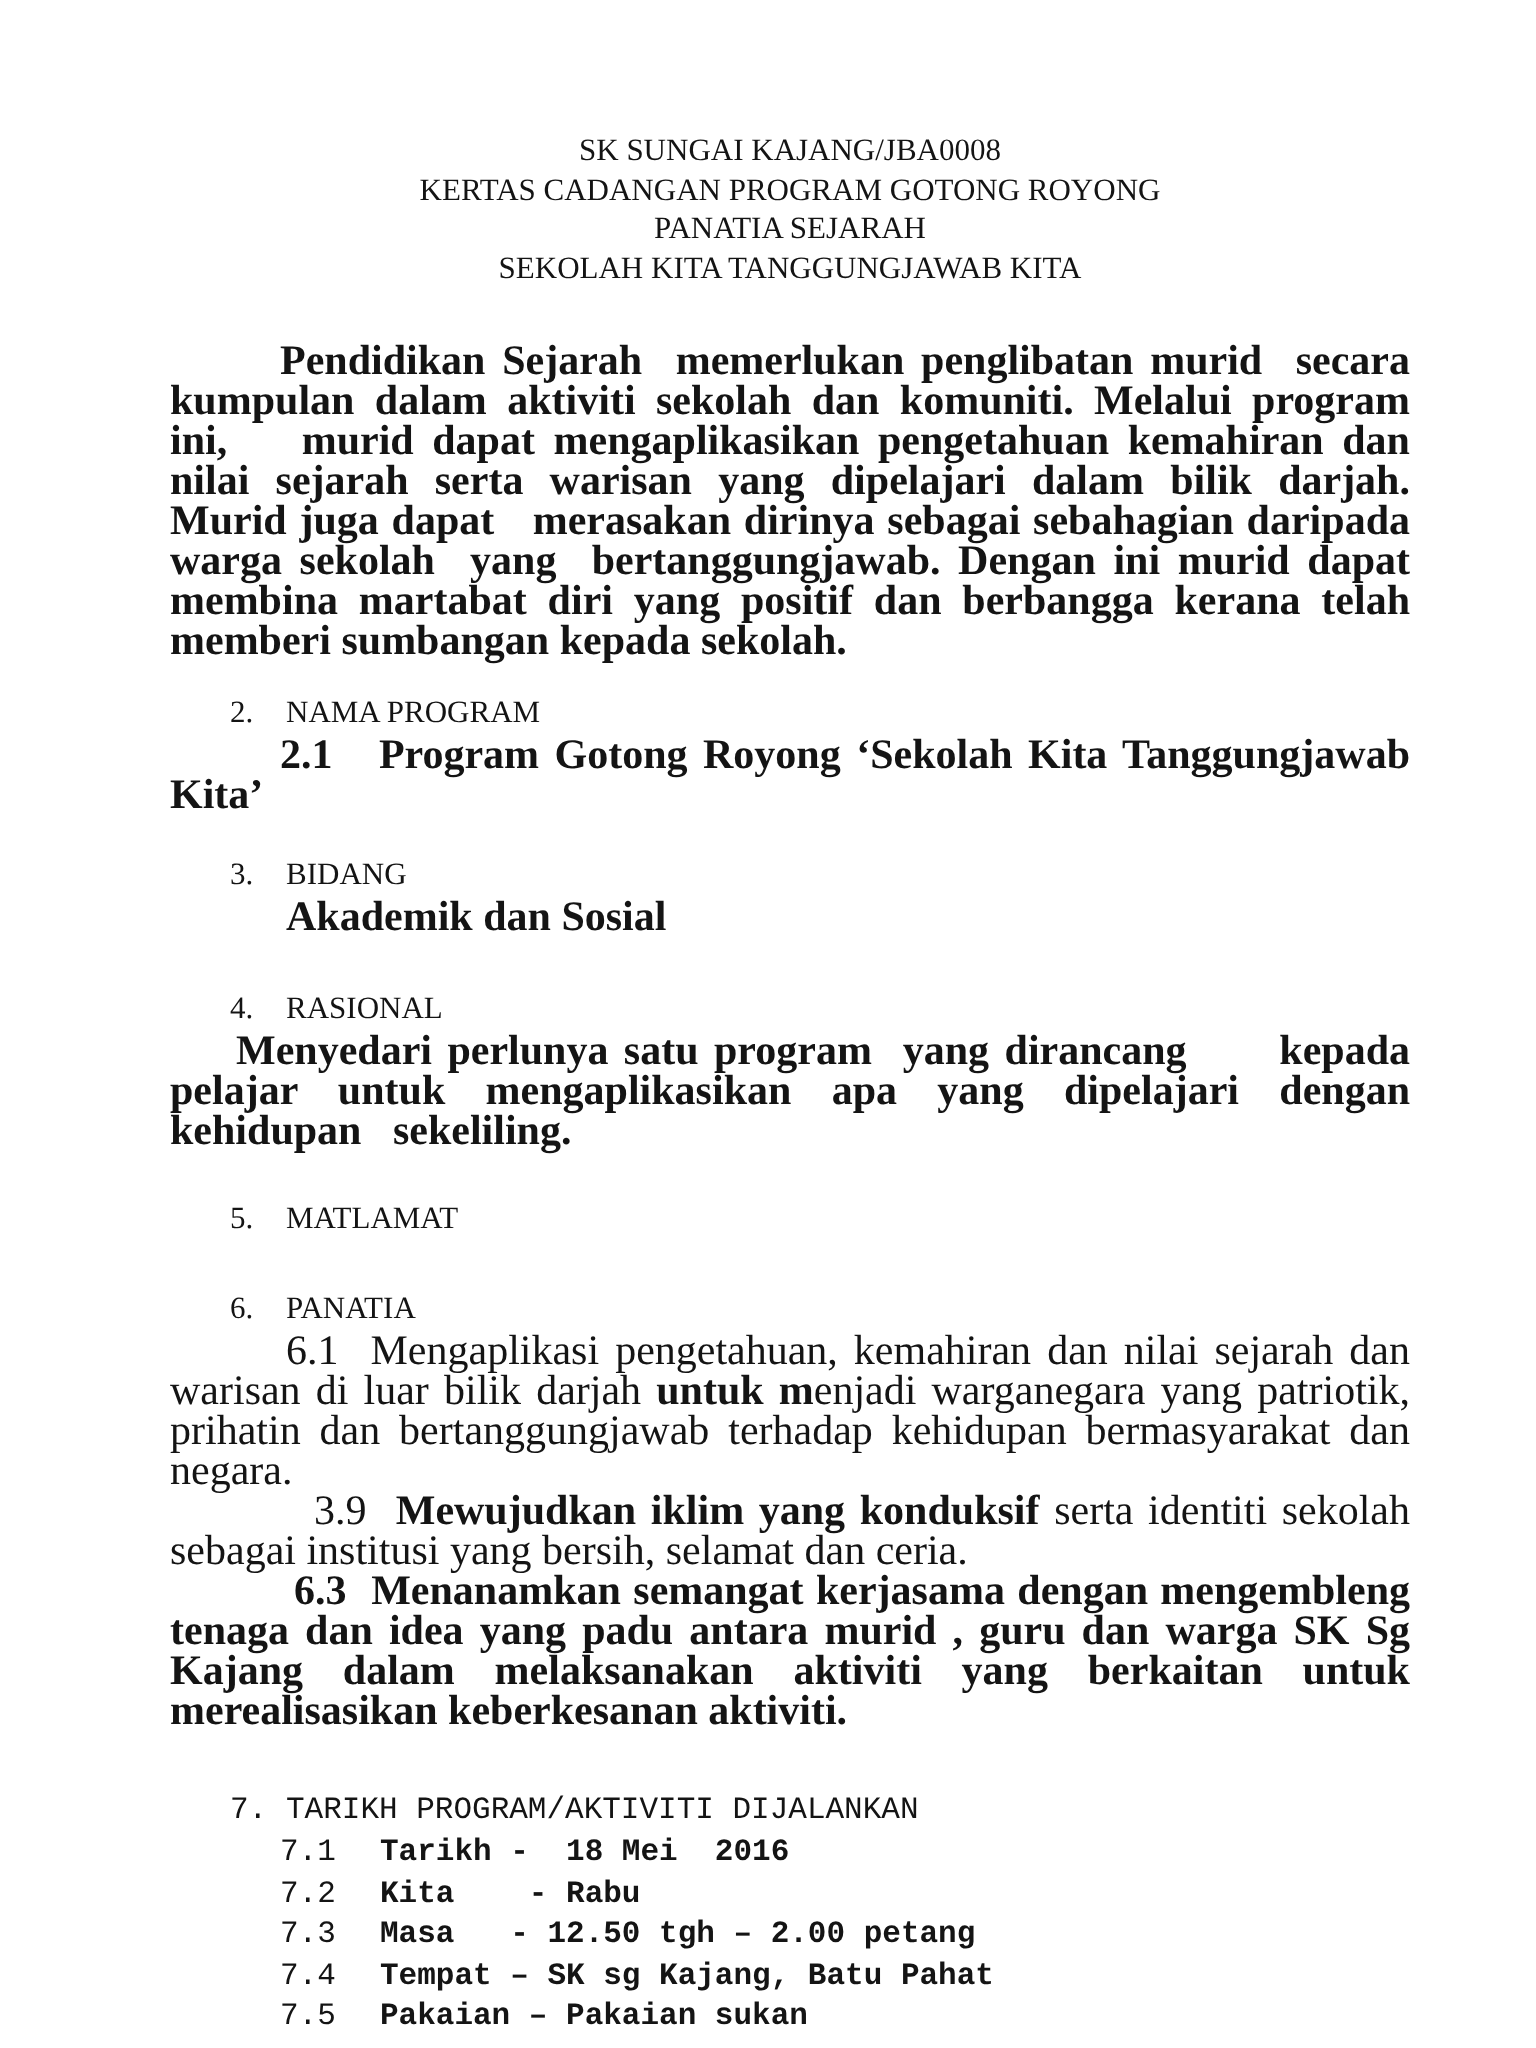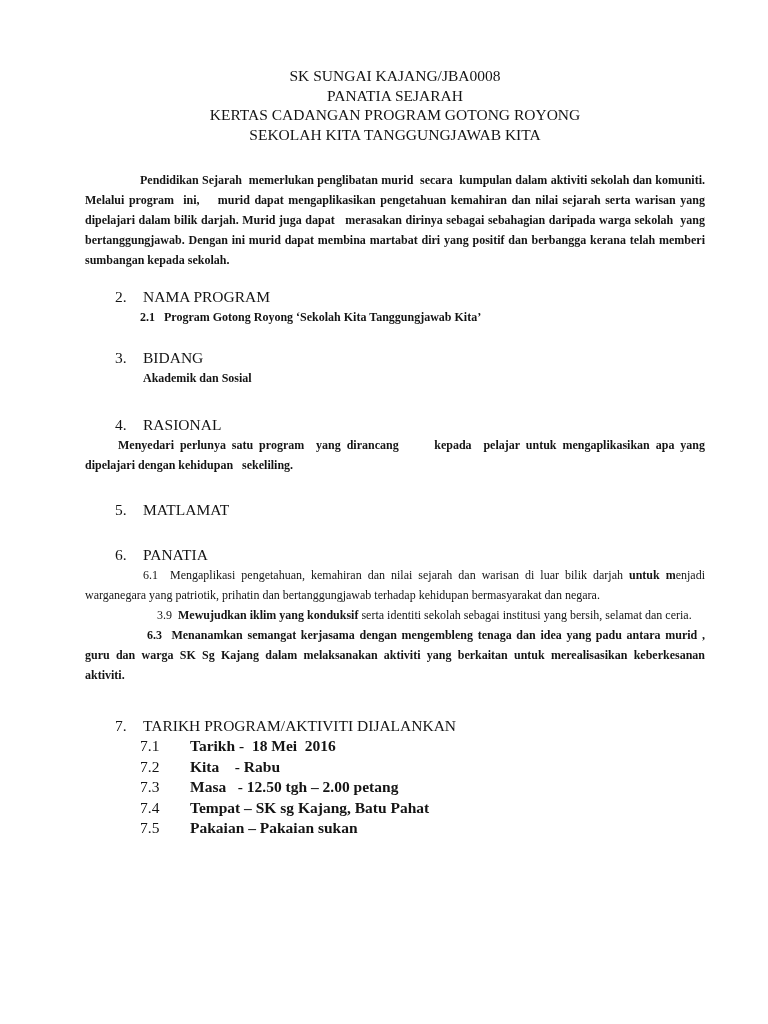--- a/index.html
+++ b/index.html
@@ -34,58 +34,58 @@
     font-size: 15.5px;
     line-height: 21px;
   }
   .sec-no {
     display: inline-block;
     width: 28px;
     margin-left: 30px;
   }
   .para {
     margin: 0;
-    font-size: 12px;
+    font-size: 21px;
     line-height: 20px;
     text-align: justify;
     white-space: pre-wrap;
   }
   .b { font-weight: bold; }
   .ind55 { text-indent: 55px; }
   .ind33 { text-indent: 33px; }
   .ind58 { text-indent: 58px; }
   .ind62 { text-indent: 62px; }
   .ind72 { text-indent: 72px; }
   .mt16 { margin-top: 16px; }
   .mt20 { margin-top: 20px; }
   .mt24 { margin-top: 24px; }
   .mt26 { margin-top: 26px; }
-  .mt30 { margin-top: 30px; }
+  .mt30 { margin-top: 30px; font-family: Liberation Mono, monospace; }
   .item7 {
     margin: 0;
     font-size: 15.5px;
     line-height: 20.5px;
     text-indent: 55px;
     white-space: pre-wrap;
   }
   .no7 {
     display: inline-block;
     width: 50px;
     text-indent: 0;
   }
 </style>
 </head>
 <body>
 
 <div class="page">
 
   <div class="doc-header">
     <p>SK SUNGAI KAJANG/JBA0008</p>
+    <p>KERTAS CADANGAN PROGRAM GOTONG ROYONG</p>
     <p>PANATIA SEJARAH</p>
-    <p>KERTAS CADANGAN PROGRAM GOTONG ROYONG</p>
     <p>SEKOLAH KITA TANGGUNGJAWAB KITA</p>
   </div>
 
   <div class="sec">
     <p class="para ind55 b">Pendidikan Sejarah  memerlukan penglibatan murid  secara  kumpulan dalam aktiviti sekolah dan komuniti. Melalui program  ini,    murid dapat mengaplikasikan pengetahuan kemahiran dan nilai sejarah serta warisan yang dipelajari dalam bilik darjah. Murid juga dapat   merasakan dirinya sebagai sebahagian daripada warga sekolah  yang  bertanggungjawab. Dengan ini murid dapat membina martabat diri yang positif dan berbangga kerana telah memberi sumbangan kepada sekolah.</p>
   </div>
 
   <div class="sec mt16">
     <p class="sec-head"><span class="sec-no">2.</span><span>NAMA PROGRAM</span></p>
     <p class="para ind55 b"><span>2.1</span><span>   Program Gotong Royong ‘Sekolah Kita Tanggungjawab Kita’</span></p>

